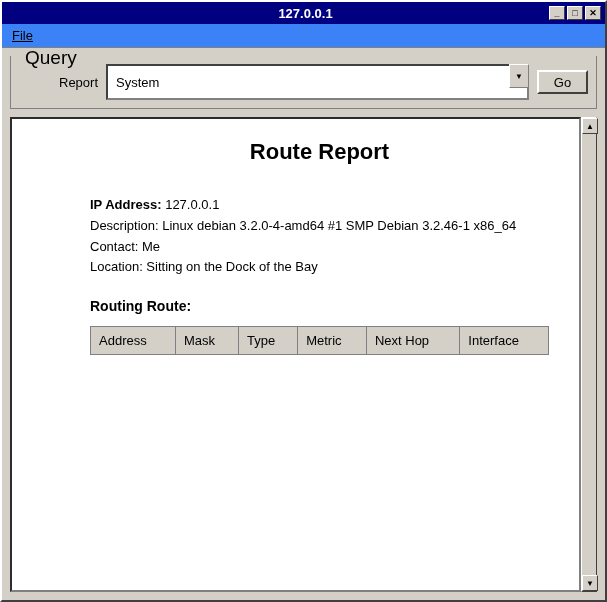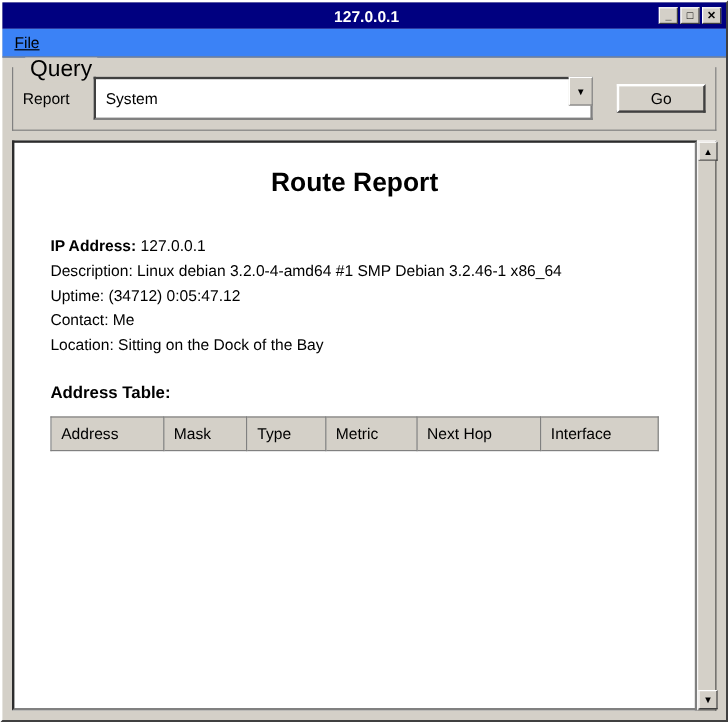--- a/index.html
+++ b/index.html
@@ -106,21 +106,22 @@
       top: -9px;
       left: 10px;
       background: #d4d0c8;
       padding: 0 4px;
       font-size: 19px;
     }
 
     .query-row {
       display: flex;
       align-items: center;
-      gap: 20px;
+      gap: 8px;
+      margin-left: 40px;
     }
 
     .query-label {
       font-size: 13px;
     }
 
     .select-wrapper {
       flex: 1;
       position: relative;
     }
@@ -148,21 +149,21 @@
       border-left-color: #ffffff;
       display: flex;
       align-items: center;
       justify-content: center;
       font-size: 8px;
       cursor: pointer;
       pointer-events: none;
     }
 
     .go-button {
-      width: 74px;
+      width: 51px;
       height: 24px;
       background: #d4d0c8;
       border: 2px solid #ffffff;
       border-right-color: #404040;
       border-bottom-color: #404040;
       font-size: 13px;
       cursor: pointer;
       display: flex;
       align-items: center;
       justify-content: center;
@@ -233,20 +234,21 @@
       display: flex;
       gap: 0;
       height: 100%;
     }
 
     .report-scroll-content {
       flex: 1;
       overflow: hidden;
       background: white;
       border: 2px inset #808080;
+      padding-left: 48px;
     }
 
     .right-scrollbar {
       width: 16px;
       background: #d4d0c8;
       border: 1px solid #404040;
       border-top-color: #ffffff;
       border-left-color: #ffffff;
       display: flex;
       flex-direction: column;
@@ -292,26 +294,25 @@
         <div style="padding: 20px 30px;">
 
           <div class="report-title">Route Report</div>
 
           <div class="report-info">
             <div>
               <span class="bold">IP Address:</span>
               <span>127.0.0.1</span>
             </div>
             <div>Description: Linux debian 3.2.0-4-amd64 #1 SMP Debian 3.2.46-1 x86_64</div>
-            <div>Uptime: (34712) 0:05:47.12</div>
             <div>Contact: Me</div>
             <div>Location: Sitting on the Dock of the Bay</div>
           </div>
 
-          <div class="routing-table-title">Address Table:</div>
+          <div class="routing-table-title">Routing Route:</div>
 
           <table class="routing-table">
             <thead>
               <tr>
                 <th>Address</th>
                 <th>Mask</th>
                 <th>Type</th>
                 <th>Metric</th>
                 <th>Next Hop</th>
                 <th>Interface</th>

